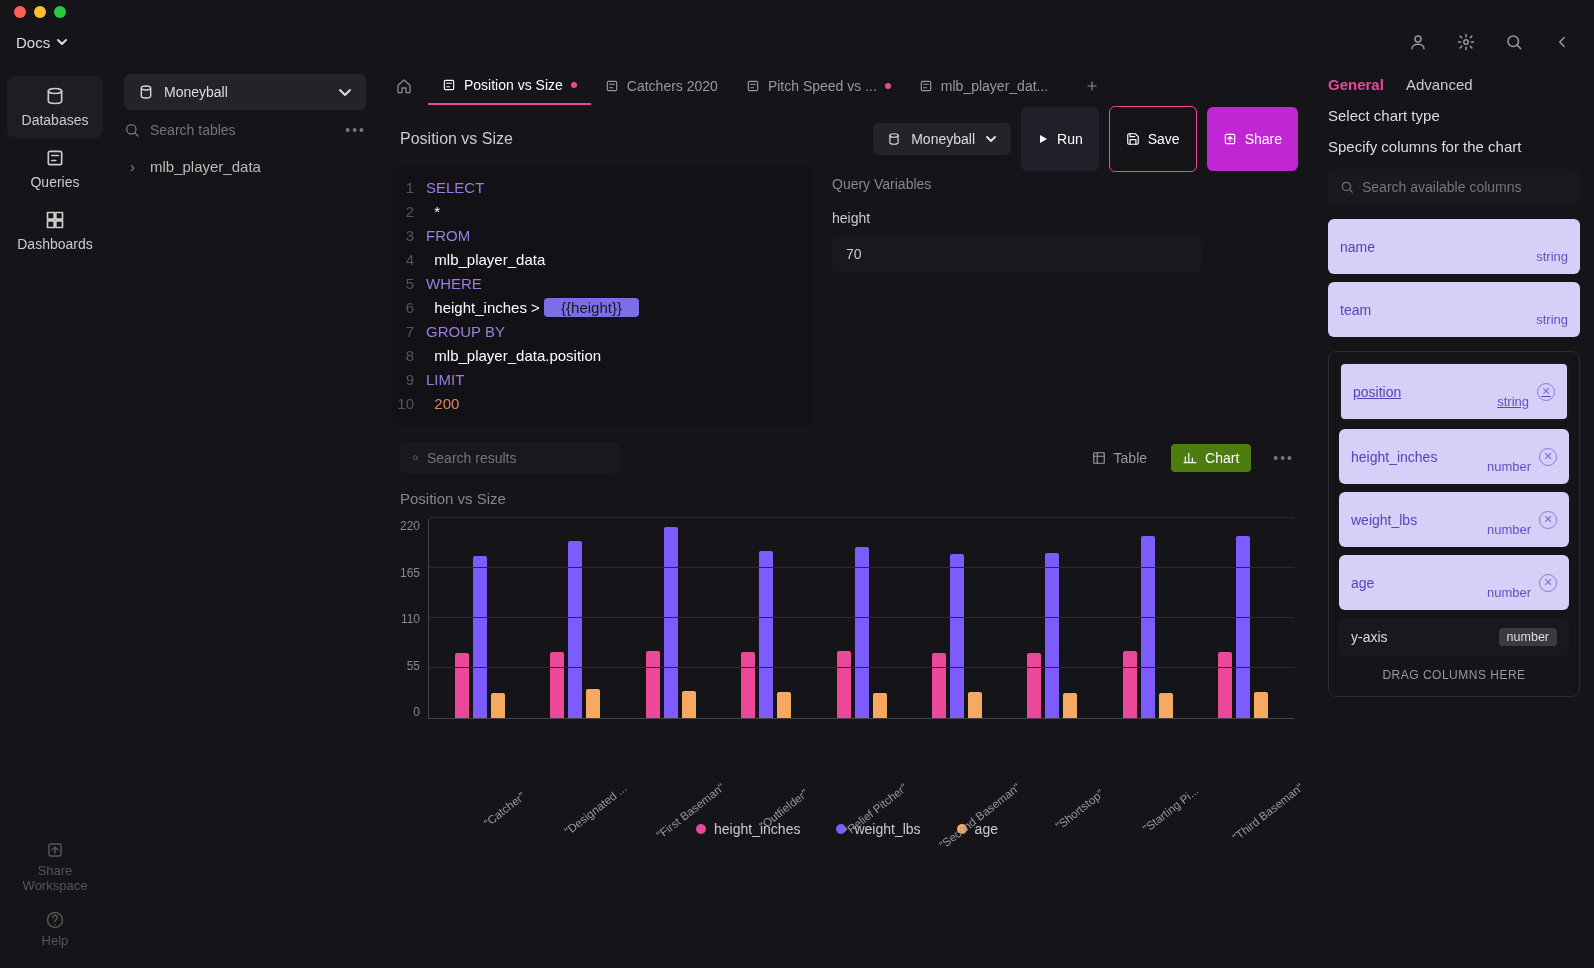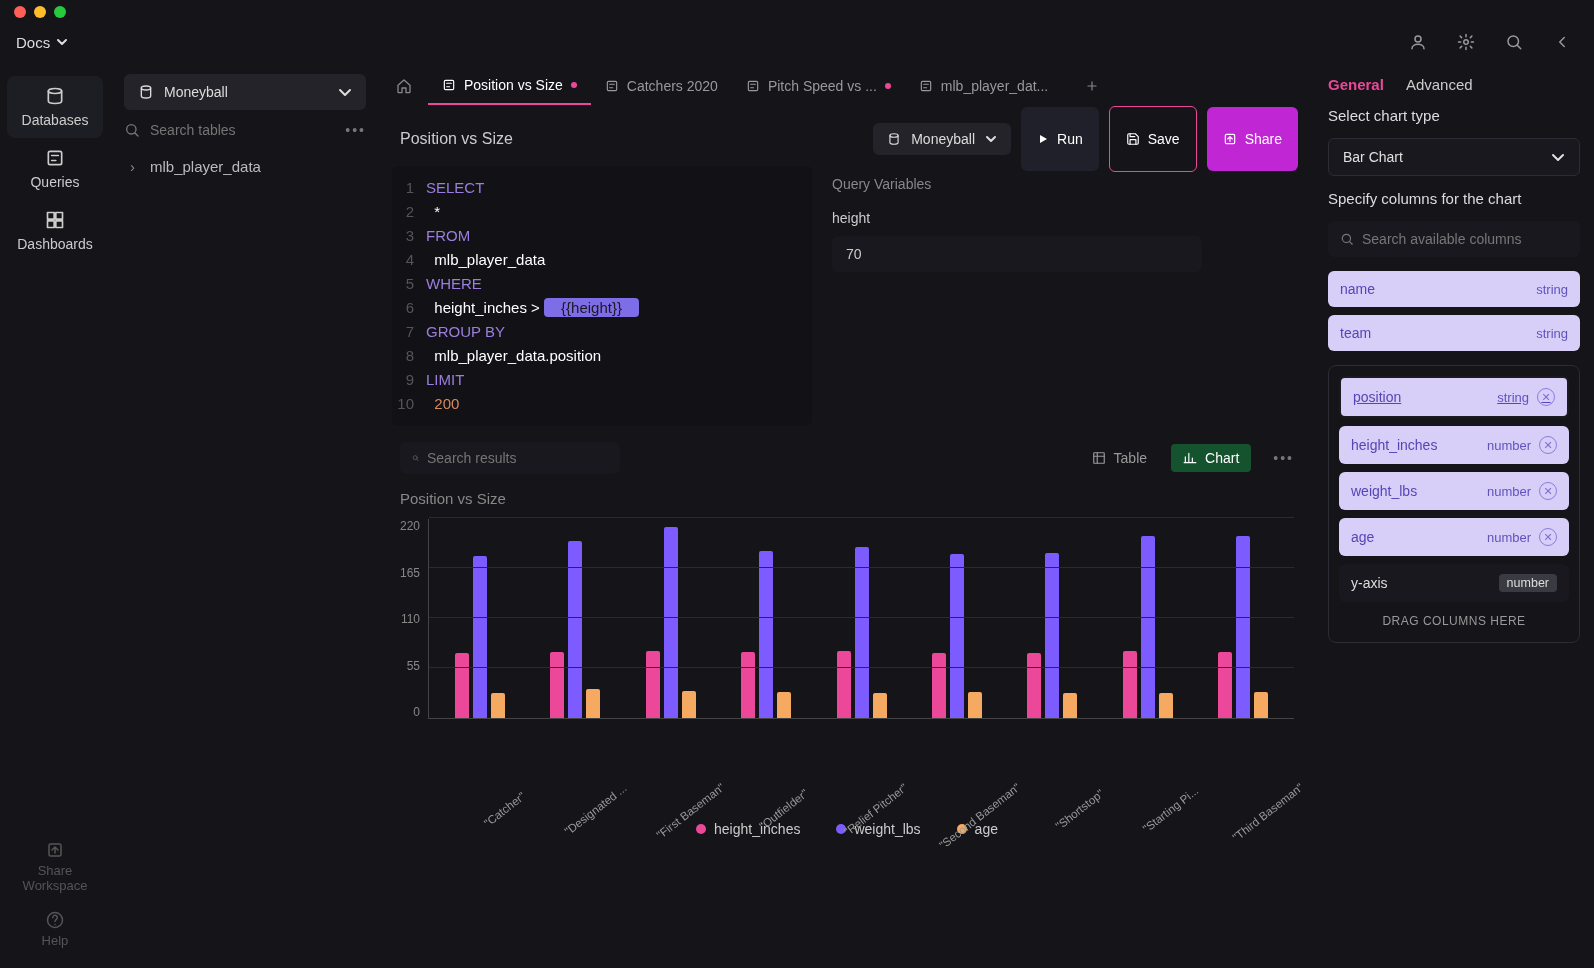--- a/index.html
+++ b/index.html
@@ -68,21 +68,21 @@
 .vars-panel { flex: 1; padding: 10px 20px; }
 .vars-title { color: #888; margin-bottom: 18px; }
 .var-name { color: #ccc; margin-bottom: 10px; }
 .var-input { width: 370px; background: #18181e; border: none; border-radius: 6px; padding: 10px 14px; color: #ccc; font-size:14px; outline:none; }
 
 .results-bar { display: flex; align-items: center; padding: 16px 20px; gap: 12px; }
 .results-search { background: #18181e; border-radius: 6px; padding: 8px 12px; display: flex; align-items: center; gap: 8px; color: #777; width: 220px; }
 .results-search input { background: transparent; border: none; outline: none; color: #ccc; font-size:14px; flex:1; }
 .results-spacer { flex: 1; }
 .view-toggle { display: flex; align-items: center; gap: 8px; padding: 6px 12px; color: #999; cursor:pointer; }
-.view-toggle.active { background: #14532d; border-radius: 4px; color: #fff; }
+.view-toggle.active { background: #4d7c0f; border-radius: 4px; color: #fff; }
 
 
 .chart-wrap { padding: 0 20px 10px 20px; }
 .chart-title { color: #888; margin-bottom: 12px; font-size:15px; }
 .chart-area { display: flex; height: 240px; }
 .y-axis { display: flex; flex-direction: column; justify-content: space-between; color: #888; font-size: 12px; padding-right: 8px; text-align: right; height: 200px; }
 .plot { flex:1; height:200px; border-left:1px solid #444; border-bottom:1px solid #444; display:flex; align-items:flex-end; padding:0 10px; position:relative; gap:14px; }
 .plot .grid { position:absolute; left:0; right:0; height:1px; background:#2a2a30; }
 .bars-group { display:flex; gap:4px; align-items:flex-end; flex:1; justify-content:center; }
 .bar { width: 14px; border-radius:2px 2px 0 0; }
@@ -97,21 +97,21 @@
 
 
 .config { width: 280px; padding: 16px 14px; display:flex; flex-direction:column; gap:14px; }
 .config-tabs { display:flex; gap:22px; }
 .config-tab { cursor:pointer; font-size:15px; color:#ccc; }
 .config-tab.active { color:#ec4899; font-weight:600; }
 .cfg-label { color:#ddd; font-size:15px; font-weight:500; }
 .cfg-select { background:#18181e; border:1px solid #2c2c34; border-radius:6px; padding:10px 14px; display:flex; align-items:center; justify-content:space-between; cursor:pointer; }
 .col-search { background:#18181e; border-radius:6px; padding:10px 12px; display:flex; align-items:center; gap:8px; color:#777; font-size:14px; }
 .chip { background:#d7cff7; border-radius:6px; padding:10px 12px; display:flex; align-items:center; justify-content:space-between; color:#5545b8; font-size:14px; }
-.chip .type { color:#6053c0; font-size:13px; }
+.chip .type { color:#6053c0; font-size:13px;margin-top:20px; }
 .chip .rm { width:18px; height:18px; border-radius:50%; border:1px solid #8a7de0; display:flex; align-items:center;justify-content:center; color:#7a6dd0; margin-left:8px; cursor:pointer; font-size:11px; }
 .chip.boxed { border:2px solid #1a1a20;text-decoration:underline; }
 .chip-dark { background:#18181e; color:#ddd; display:flex; align-items:center; justify-content:space-between; padding:10px 12px; border-radius:6px; }
 .chip-dark .type { background:#3a3a42; padding:2px 8px; border-radius:4px; font-size:12.5px; }
 .drag-hint { text-align:center; color:#999; font-size:12px; letter-spacing:0.5px; padding:4px 0; }
 .cfg-box { background:#141419; border:1px solid #2c2c34; border-radius:8px; padding:10px; display:flex; flex-direction:column; gap:8px; }
 
 svg { fill: none; stroke: currentColor; stroke-width: 2; stroke-linecap: round; stroke-linejoin: round; }
 </style>
 </head>
@@ -471,26 +471,20 @@
           </div>
       </div>
     </div>
 
     <div class="config">
       <div class="config-tabs">
         <div class="config-tab active">General</div>
         <div class="config-tab">Advanced</div>
       </div>
       <div class="cfg-label">Select chart type</div>
-      <div class="cfg-select">
-        <span>Bar Chart</span>
-        <svg width="14" height="14">
-            <path d="M2 5l5 5 5-5"></path>
-          </svg>
-      </div>
       <div class="cfg-label">Specify columns for the chart</div>
       <div class="col-search">
         <svg viewBox="0 0 24 24" width="14" height="14">
             <circle cx="11" cy="11" r="7"></circle>
             <path d="M21 21l-5-5"></path>
           </svg>
         <span>Search available columns</span>
       </div>
       <div id="avail-cols" style="display:flex;flex-direction:column;gap:8px">
           <div class="chip">

